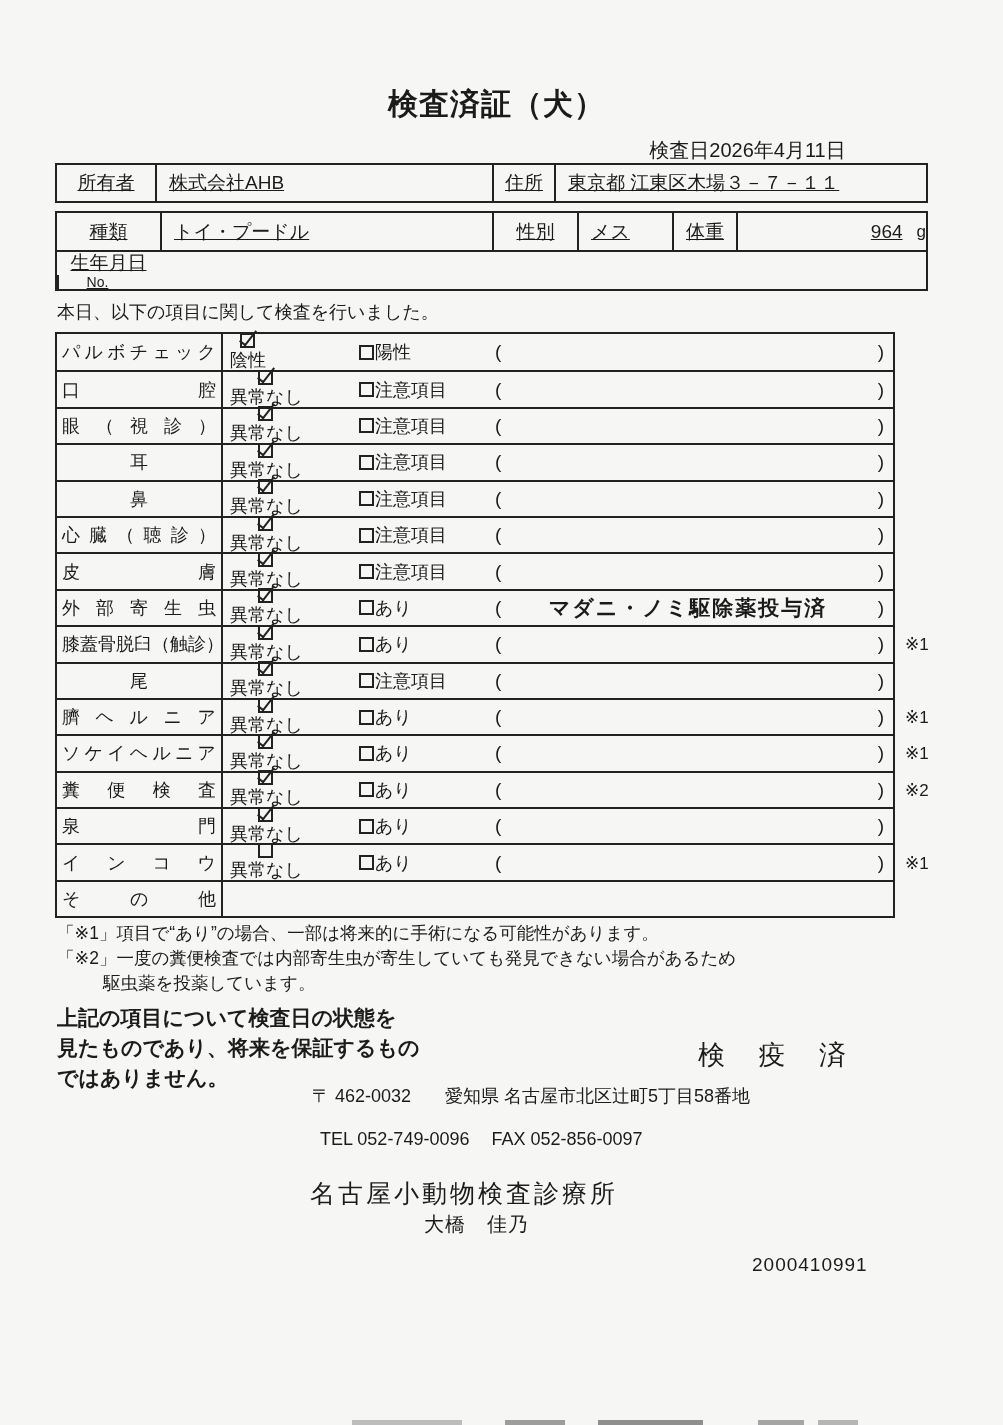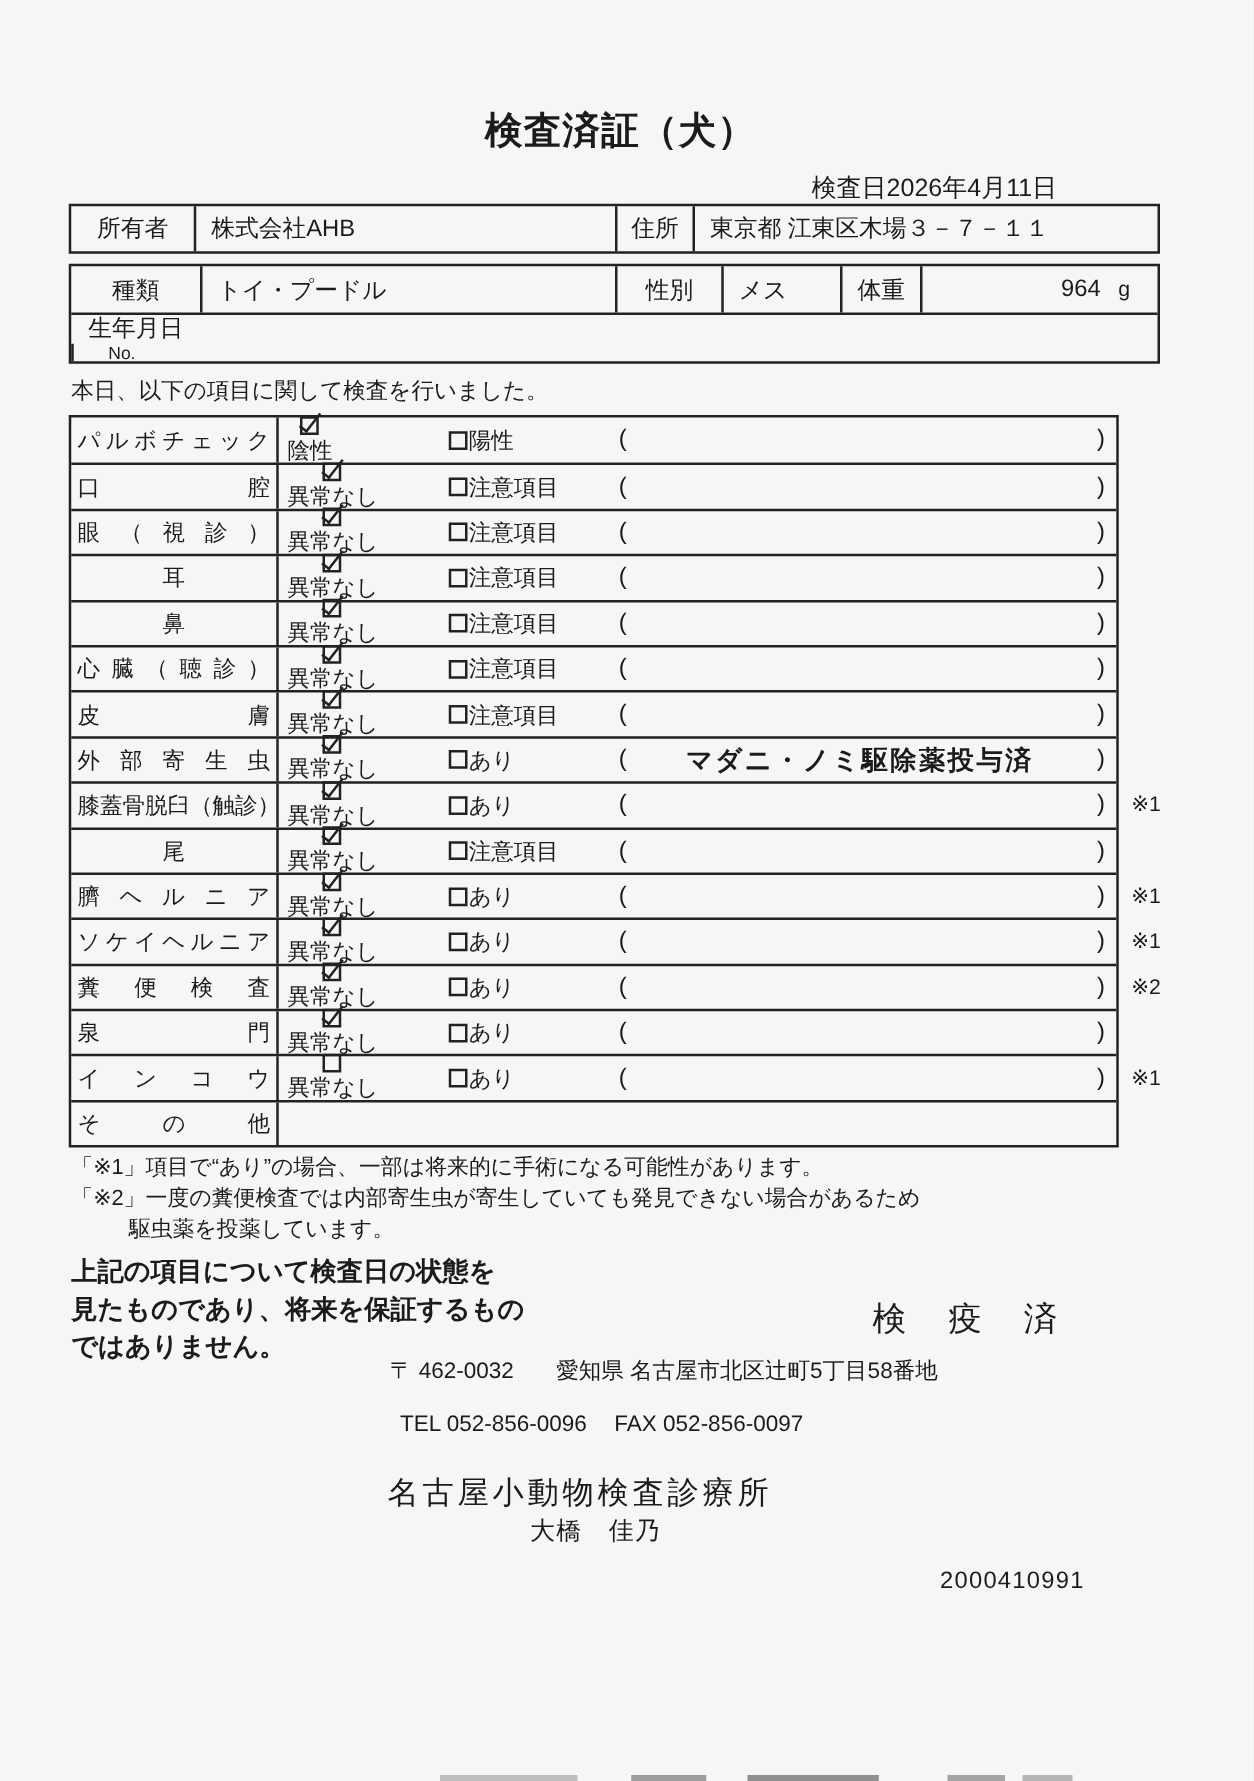--- a/index.html
+++ b/index.html
@@ -31,30 +31,30 @@
   }
   
   .info-table{
     left:55px;width:873px;
     border:2px solid var(--line);
     display:flex;flex-direction:column;
     background:transparent;
   }
   .owner-table{top:163px;height:40px;}
   .pet-table{top:211px;height:80px;}
-  .itr{display:flex;flex:1;min-height:0;}
+  .itr{display:flex;flex:1;min-height:0;text-decoration:underline;}
   .itr + .itr{border-top:2px solid var(--line);flex-direction:column;}
   .cell{
     display:flex;align-items:center;
     font-size:19px;white-space:nowrap;overflow:hidden;
     padding:0 8px;
   }
   .cell.lbl{justify-content:center;padding:0 4px;}
   .cell.val{justify-content:flex-start;padding-left:12px;}
-  .cell.num{justify-content:flex-end;padding-right:22px;}
+  .cell.num{justify-content:flex-end;padding-right:0;}
   .cell + .cell{border-left:2px solid var(--line);}
   .w-owner-lbl{width:98px;}
   .w-owner-val{width:337px;}
   .w-addr-lbl{width:62px;}
   .w-addr-val{flex:1;}
   .w-kind-lbl{width:103px;}
   .w-kind-val{width:332px;}
   .w-sex-lbl{width:85px;}
   .w-sex-val{width:95px;}
   .w-wt-lbl{width:64px;}
@@ -511,21 +511,21 @@
   <div class="abs statement">
     <div>上記の項目について検査日の状態を</div>
     <div>見たものであり、将来を保証するもの</div>
     <div>ではありません。</div>
   </div>
 
   <div class="abs postal-line">
     <span>〒 462-0032</span><span class="gap"></span><span>愛知県 名古屋市北区辻町5丁目58番地</span>
   </div>
   <div class="abs tel-line">
-    <span>TEL 052-856-0096</span><span class="gap"></span><span>FAX 052-856-0097</span>
+    <span>TEL 052-749-0096</span><span class="gap"></span><span>FAX 052-856-0097</span>
   </div>
   <div class="abs clinic-name">名古屋小動物検査診療所</div>
   <div class="abs vet-name">大橋　佳乃</div>
   <div class="abs serial">2000410991</div>
 
   <div class="abs edge e1"></div>
   <div class="abs edge e2"></div>
   <div class="abs edge e3"></div>
   <div class="abs edge e4"></div>
   <div class="abs edge e5"></div>

